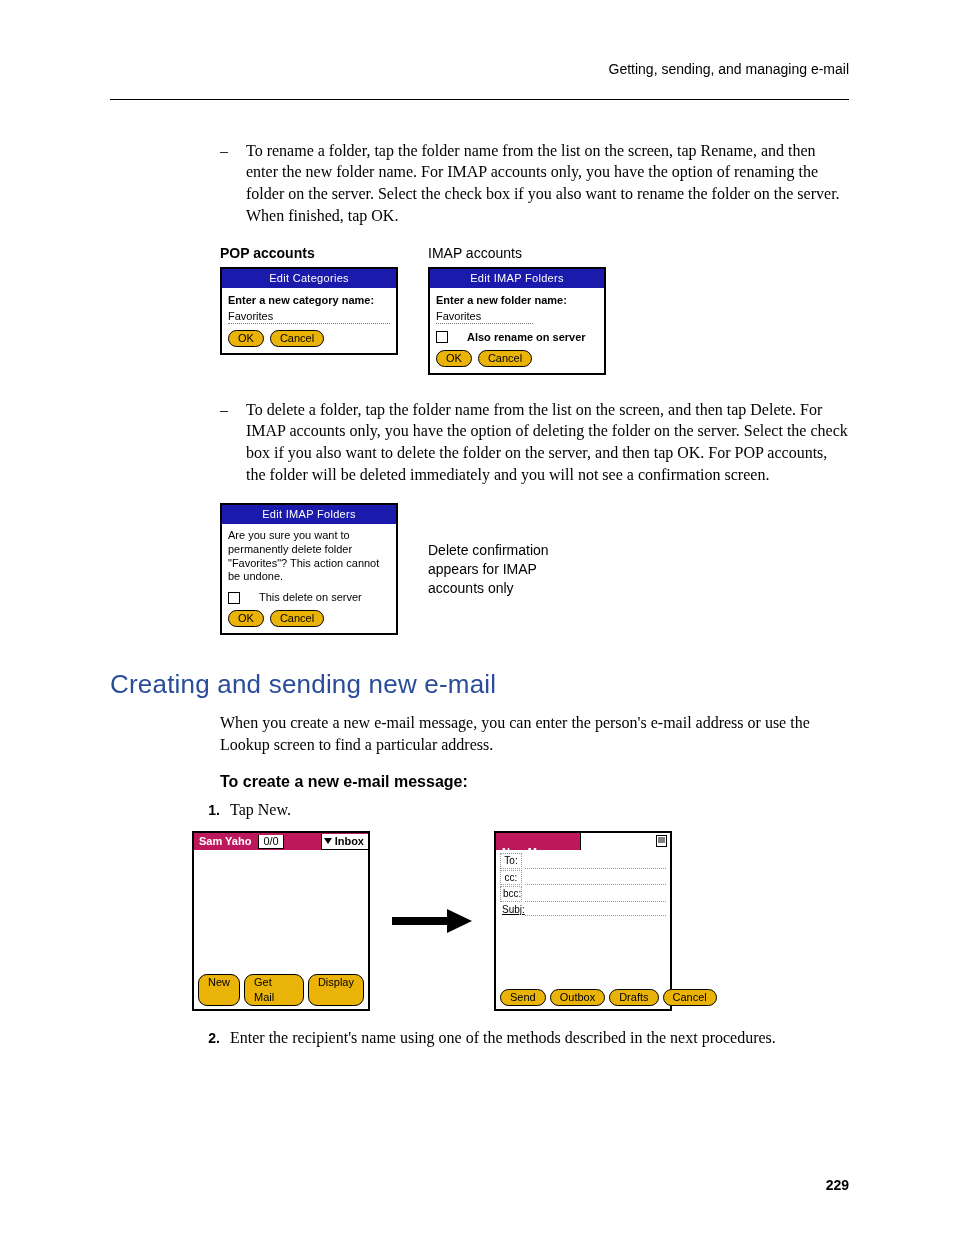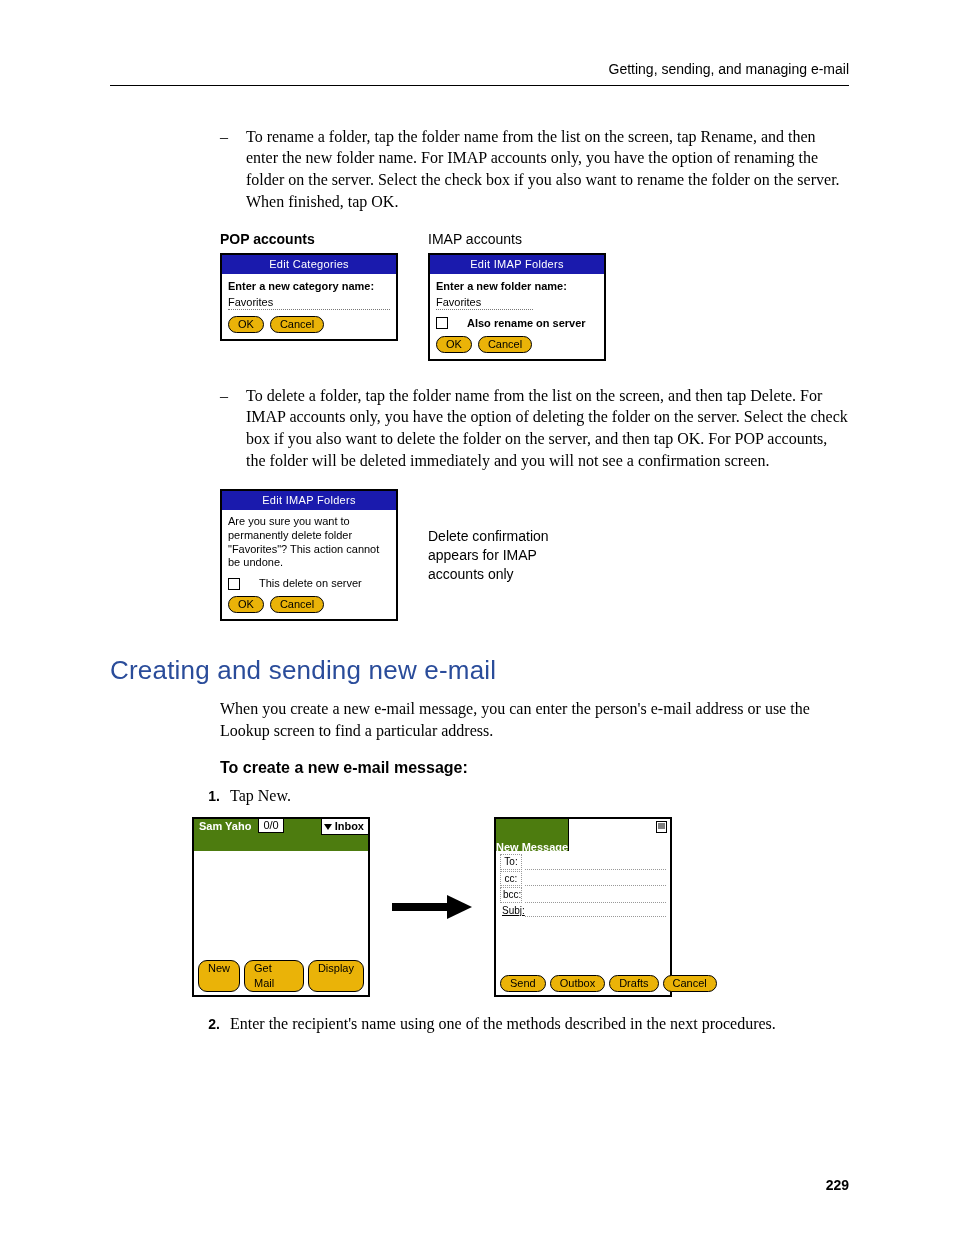--- a/index.html
+++ b/index.html
@@ -17,21 +17,21 @@
     box-sizing: border-box;
     position: relative;
     min-height: 1235px;
   }
   .running-head {
     text-align: right;
     font-family: Helvetica, Arial, sans-serif;
     font-size: 14px;
     color: #000;
     border-bottom: 1px solid #000;
-    padding-bottom: 6px;
+    padding-bottom: 20px;
     margin-bottom: 40px;
   }
   .body-col {
     margin-left: 110px;
   }
   .dash-list { margin: 0 0 18px 0; }
   .dash-item { display: flex; margin-bottom: 6px; }
   .dash-item .dash { width: 26px; flex: 0 0 26px; text-align: left; }
   .num-list { margin: 0 0 0 -28px; }
   .num-item { display: flex; margin-bottom: 6px; }
@@ -106,37 +106,38 @@
     width: 178px;
     height: 180px;
     font-family: Helvetica, Arial, sans-serif;
     font-size: 11px;
     box-sizing: border-box;
     display: flex;
     flex-direction: column;
     background: #fff;
   }
   .mail-app .bar {
-    background: #4d7c0f;
+    background: #be185d;
     color: #fff;
     font-weight: bold;
     display: flex;
+    align-items: center;
     padding: 0;
-    height: 32px;
+    height: 17px;
   }
   .mail-app .bar .acct { padding: 0 5px; }
   .mail-app .bar .count { background:#fff; color:#000; padding: 0 4px; font-weight: normal; margin-left: 2px; height: 13px; line-height:13px; border:1px solid #000; border-top:none; }
   .mail-app .bar .spacer { flex:1; }
   .mail-app .bar .inbox { color:#000; background:#fff; border:1px solid #000; border-right:none; border-top:none; padding:0 4px 0 2px; height:15px; line-height:15px; display:flex; align-items:center; gap:3px;}
   .inbox .tri { width:0; height:0; border-left:4px solid transparent; border-right:4px solid transparent; border-top:6px solid #000; display:inline-block; }
   .mail-app .middle { flex:1; }
   .mail-app .footer { padding: 3px 4px; display:flex; gap:4px; }
 
   .new-msg .bar { justify-content: flex-start; }
-  .new-msg .bar .title { padding: 0 0; margin-top: 21px; }
+  .new-msg .bar .title { padding: 0 6px; margin-top: 21px; }
   .new-msg .bar .rest { flex:1; background:#fff; height:100%; border-left:1px solid #000; text-align:right; padding-right:3px; color:#000; }
   .compose-fields { padding: 3px 4px 0 4px; }
   .compose-row { display:flex; align-items:flex-end; gap:3px; margin-bottom:1px; }
   .compose-row .label { border:1px dotted #999; padding:0 2px; font-size:10px; width:22px; text-align:center; box-sizing:border-box; }
   .compose-row.subj .label { border:none; text-decoration:underline; }
   .compose-row .line { flex:1; border-bottom:1px dotted #999; }
 
   .arrow-icon { flex: 0 0 auto; }
 
   .page-number {

